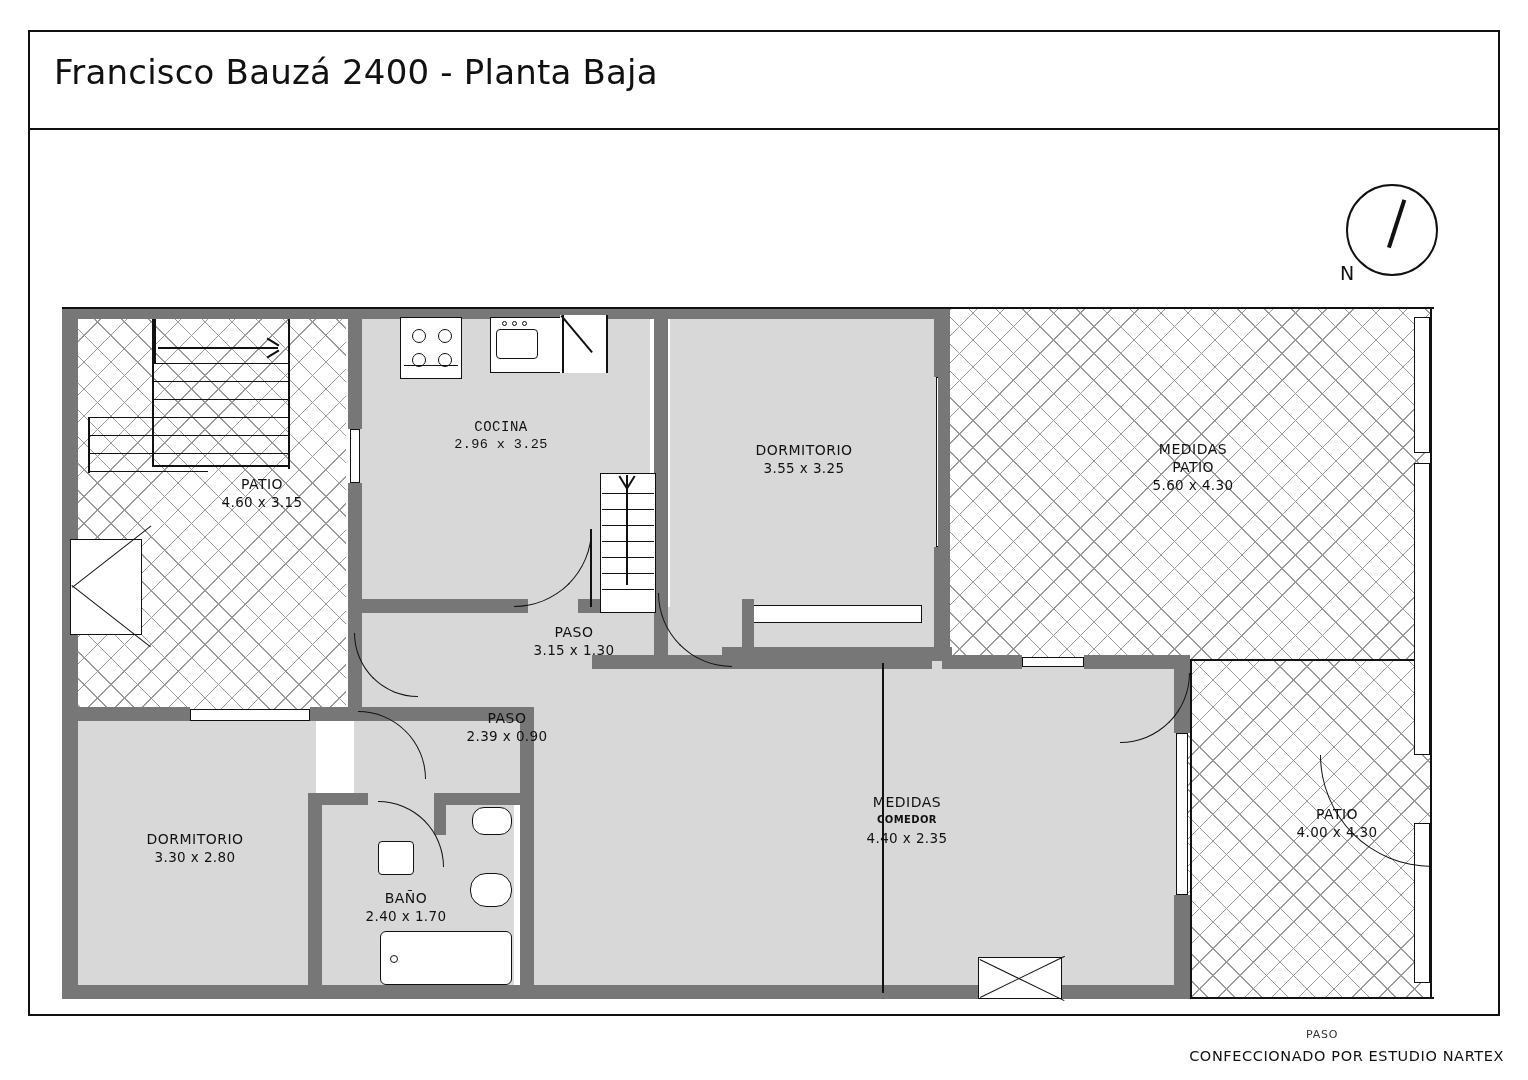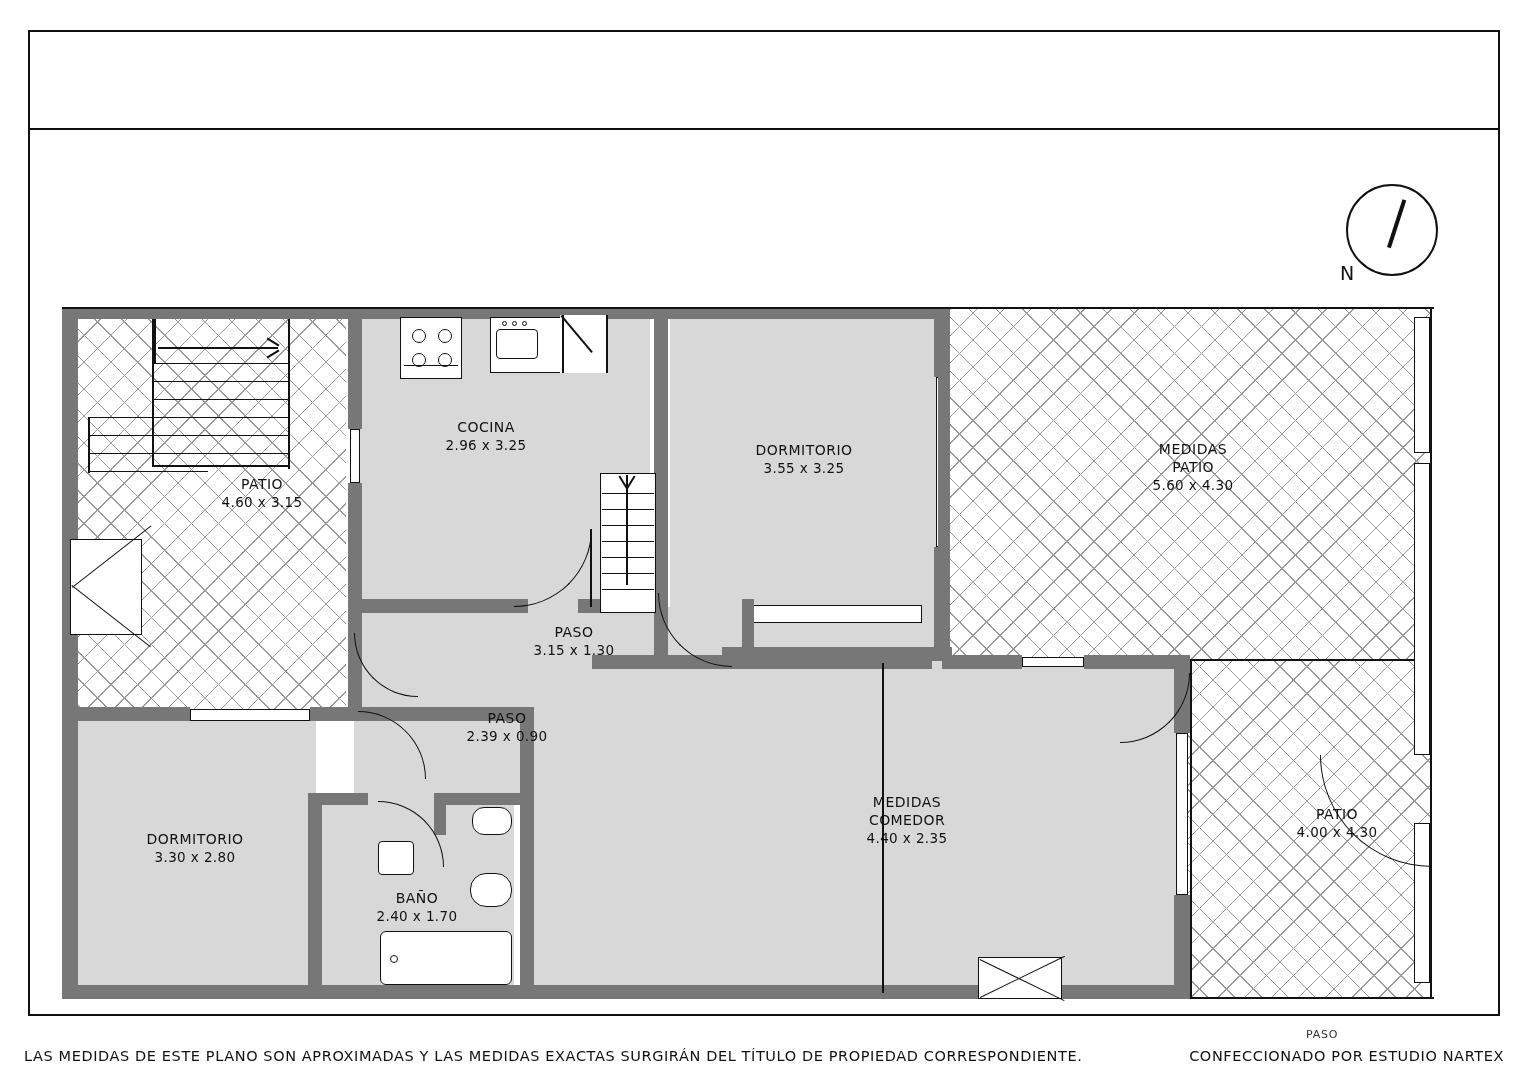--- a/index.html
+++ b/index.html
@@ -40,20 +40,21 @@
   .lbl .n{display:block;font-size:13.5px;letter-spacing:.4px;}
   .door{position:absolute;border:1.5px solid #111;border-radius:50%;box-sizing:border-box;}
 </style>
 </head>
 <body>
 
 <div class="page">
 
   <div class="frame"></div>
   <div class="title-bar"></div>
+  <div class="title">Francisco Bauzá 2400 - Planta Baja</div>
 
   <div class="compass">
     <div class="needle"></div>
   </div>
   <div class="compass-n">N</div>
 
   <div class="plan">
 
     <div class="hatch" style="position:absolute;left:2px;top:6px;width:282px;height:410px;"></div>
     <div class="hatch" style="position:absolute;left:882px;top:6px;width:488px;height:352px;"></div>
@@ -203,21 +204,21 @@
     <div class="thinline" style="left:10px;top:284px;width:100px;height:1px;transform:rotate(-38deg);transform-origin:0 0;"></div>
     <div class="whitebox" style="left:916px;top:654px;width:84px;height:42px;"></div>
     <div class="thinline" style="left:918px;top:656px;width:94px;height:1px;transform:rotate(26deg);transform-origin:0 0;"></div>
     <div class="thinline" style="left:918px;top:694px;width:94px;height:1px;transform:rotate(-26deg);transform-origin:0 0;"></div>
 
     <div class="lbl" style="left:120px;top:172px;width:160px;">
       <span>PATIO</span>
       <span class="n">4.60 x 3.15</span>
     </div>
 
-    <div class="lbl" style="left:344px;top:115px;width:160px;">
+    <div class="lbl" style="left:359px;top:115px;width:160px;font-family:Liberation Mono, monospace;">
       <span>COCINA</span>
       <span class="n">2.96 x 3.25</span>
     </div>
 
     <div class="lbl" style="left:662px;top:138px;width:160px;">
       <span>DORMITORIO</span>
       <span class="n">3.55 x 3.25</span>
     </div>
 
     <div class="lbl" style="left:1046px;top:137px;width:170px;">
@@ -234,35 +235,34 @@
     <div class="lbl" style="left:365px;top:406px;width:160px;">
       <span>PASO</span>
       <span class="n">2.39 x 0.90</span>
     </div>
 
     <div class="lbl" style="left:50px;top:527px;width:166px;">
       <span>DORMITORIO</span>
       <span class="n">3.30 x 2.80</span>
     </div>
 
-    <div class="lbl" style="left:280px;top:586px;width:150px;">
+    <div class="lbl" style="left:269px;top:586px;width:150px;">
       <span>BAÑO</span>
       <span class="n">2.40 x 1.70</span>
     </div>
 
     <div class="lbl" style="left:762px;top:490px;width:166px;">
       <span>MEDIDAS</span>
-      <span class="n" style="font-size:14px;">COMEDOR</span>
+      <span class="n" style="font-size:10px;font-weight:bold;">COMEDOR</span>
       <span class="n">4.40 x 2.35</span>
     </div>
 
     <div class="lbl" style="left:1200px;top:502px;width:150px;">
       <span>PATIO</span>
       <span class="n">4.00 x 4.30</span>
     </div>
 
   </div>
 
   <div class="plano-label">PASO</div>
-  <div class="footer-left">LAS MEDIDAS  DE ESTE PLANO SON APROXIMADAS Y LAS MEDIDAS EXACTAS SURGIRÁN DEL TÍTULO DE PROPIEDAD CORRESPONDIENTE.</div>
   <div class="footer-right">CONFECCIONADO POR ESTUDIO NARTEX</div>
 
 </div>
 
 </body></html>

